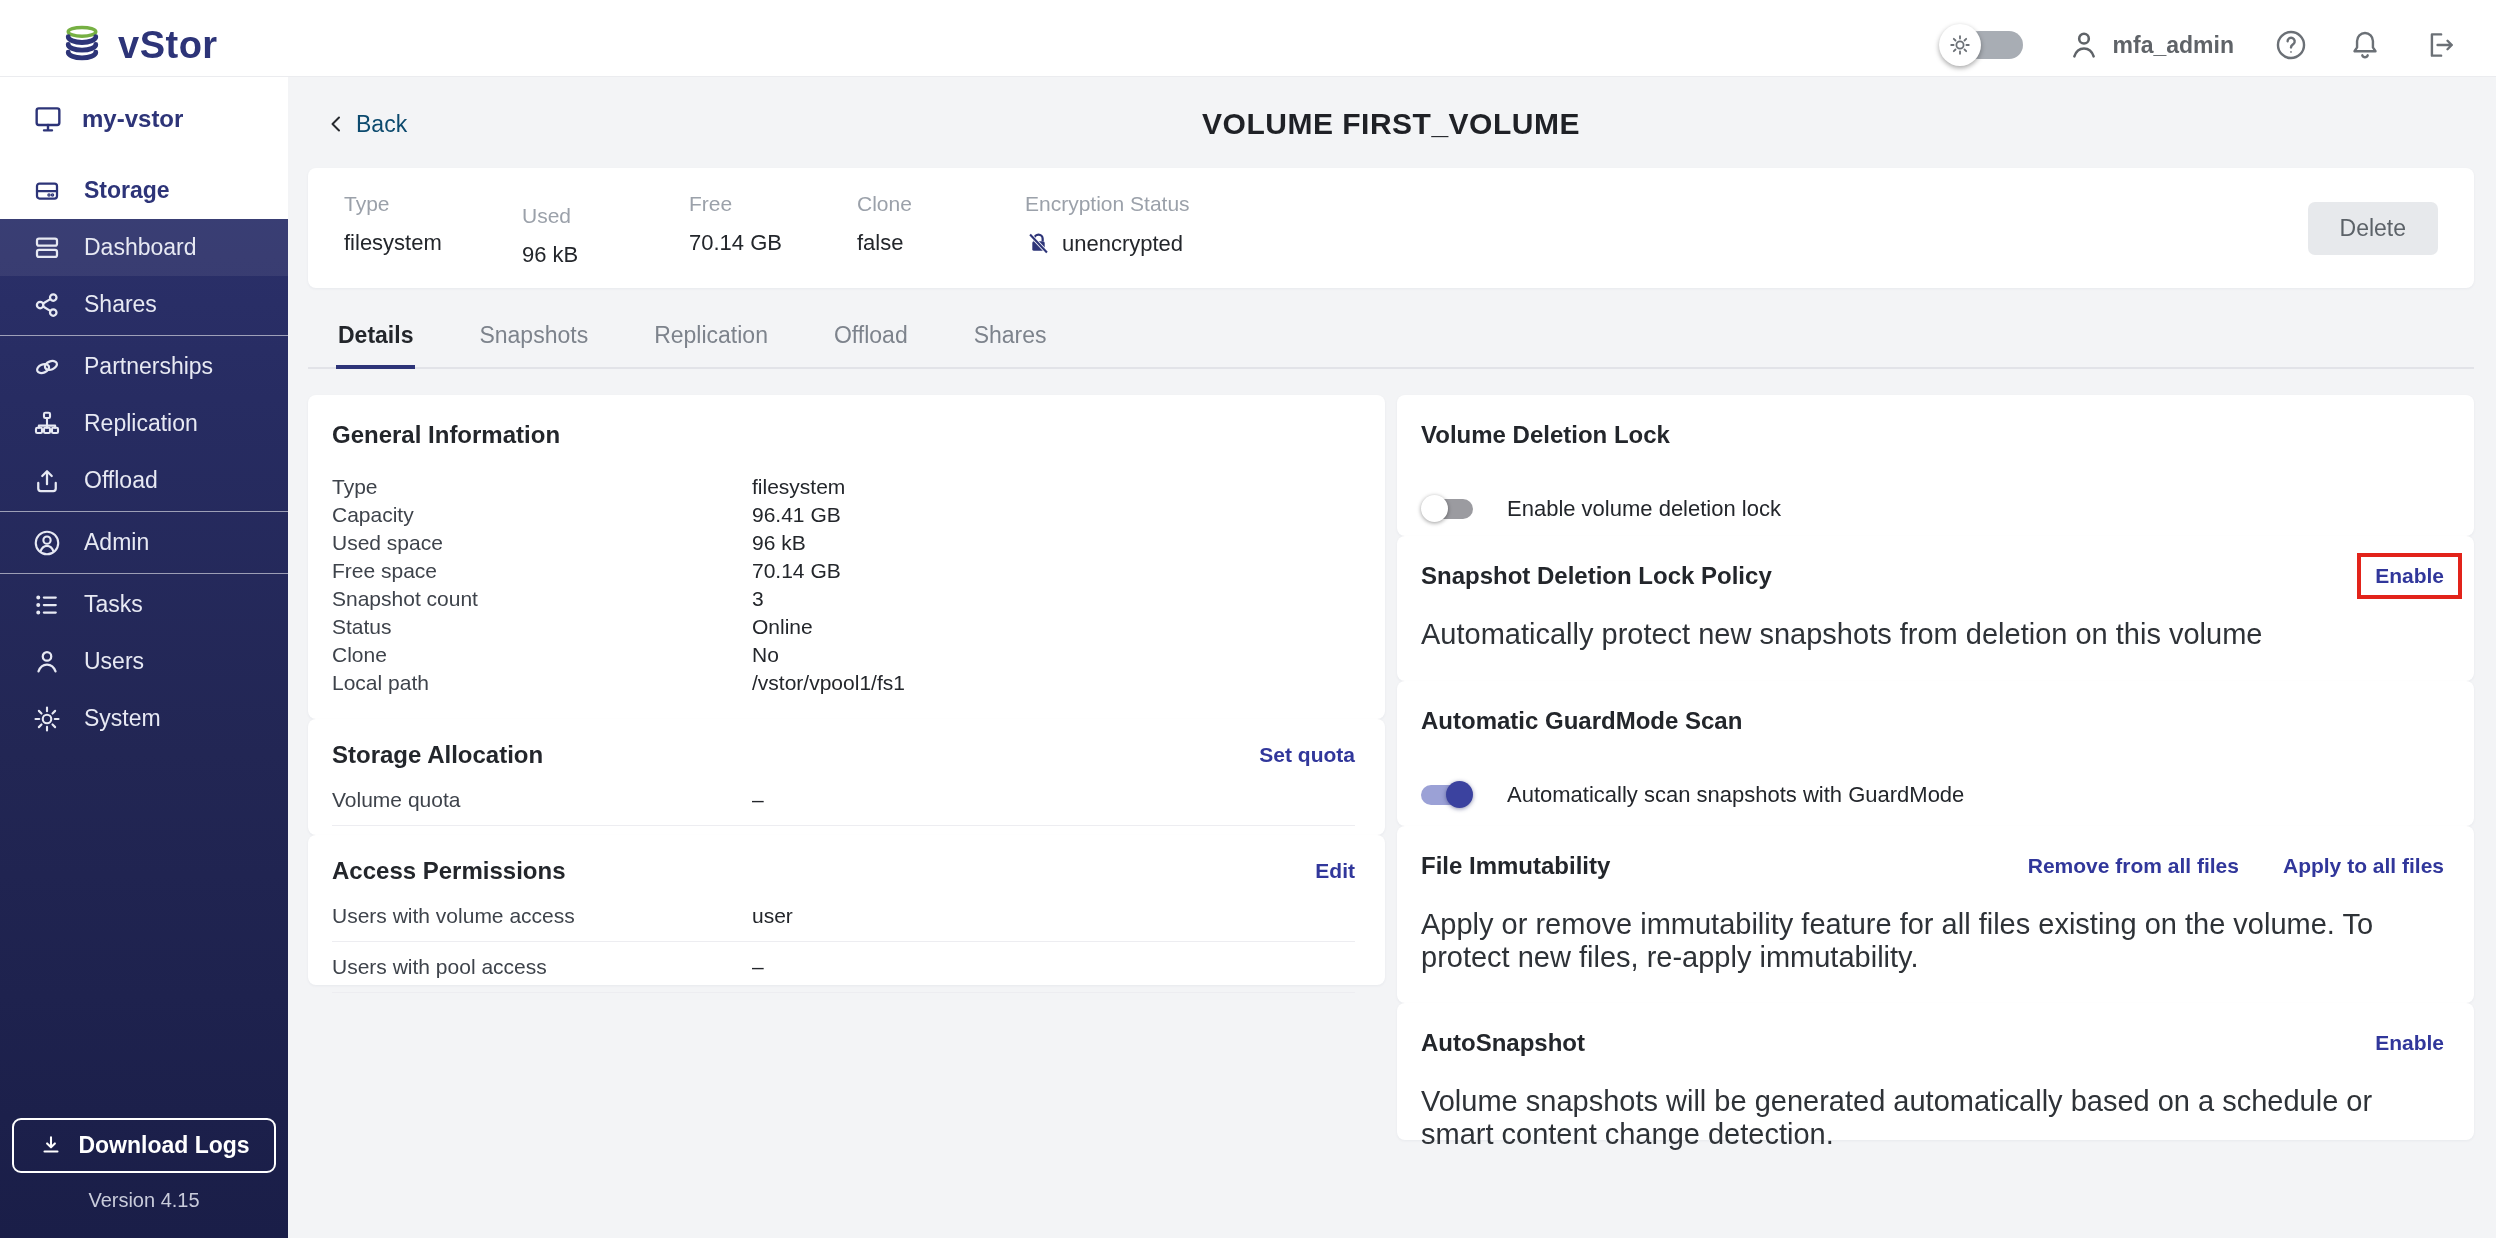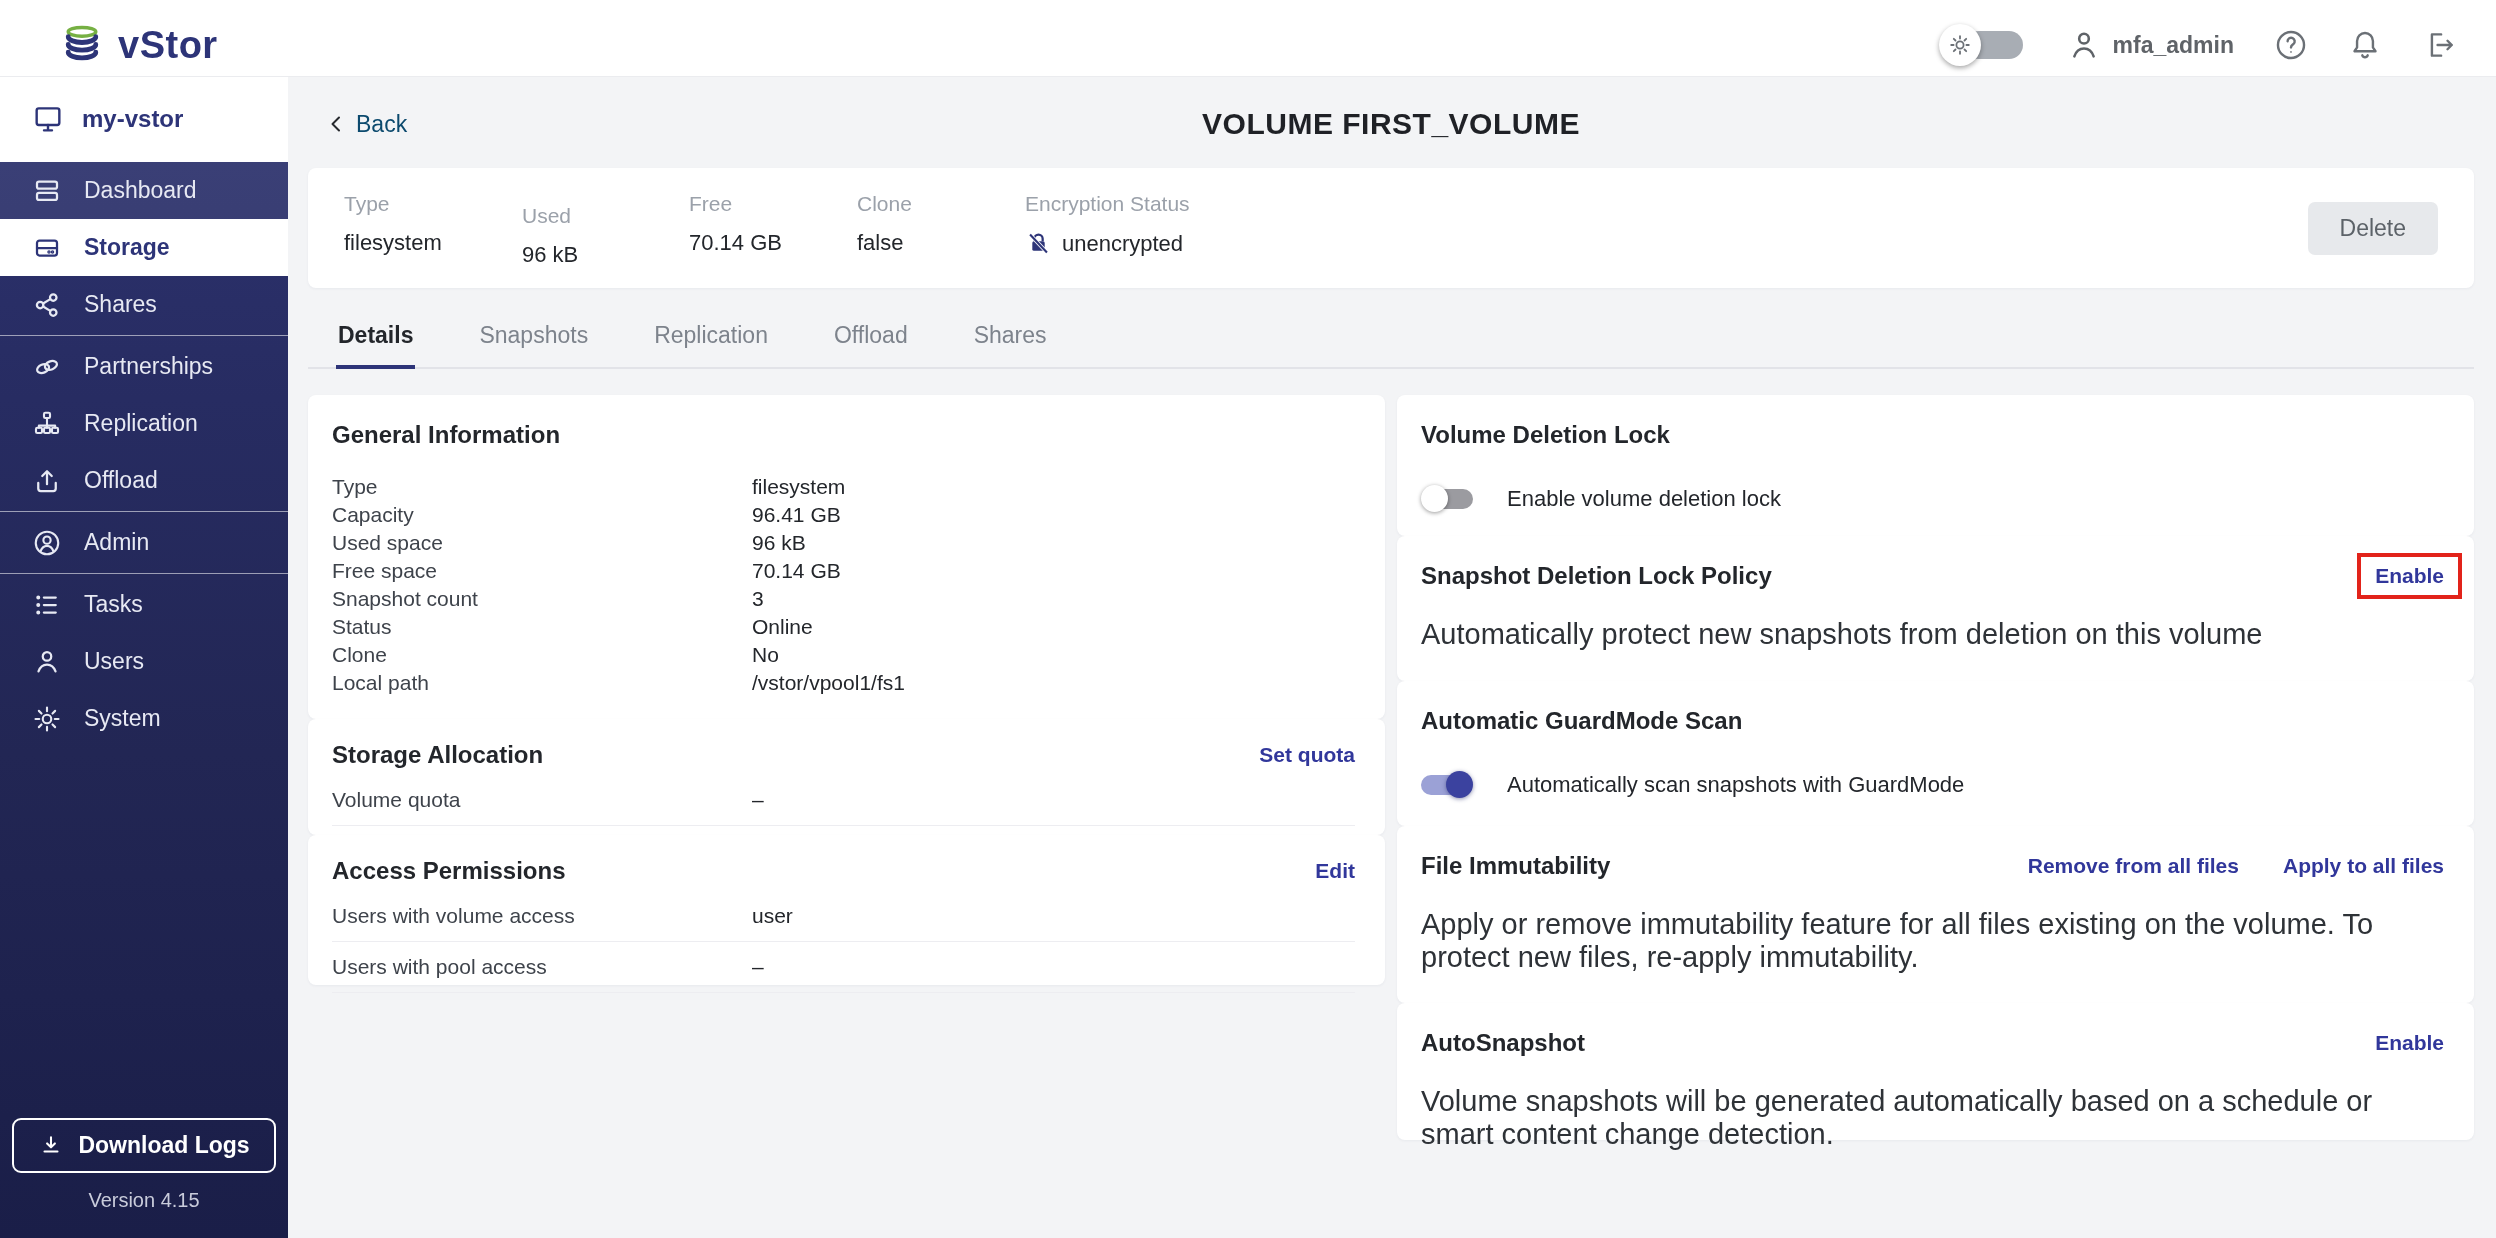--- a/index.html
+++ b/index.html
@@ -76,21 +76,21 @@
   .card-title { font-size:24px; font-weight:bold; color:#23262b; }
   .card-link { font-size:21px; font-weight:bold; color:#31379b; cursor:pointer; white-space:nowrap; }
   .links-group { display:flex; gap:44px; align-items:center; }
 
   .kv-rows { margin-top:24px; }
   .kv-row { display:flex; font-size:21px; line-height:28px; }
   .kv-row .k { width:420px; color:#3e434b; }
   .kv-row .v { color:#23262b; }
   .kv-row.bordered { padding:13px 0; border-bottom:1px solid #ededf1; line-height:24px; }
 
-  .toggle-row { display:flex; align-items:center; gap:34px; margin-top:36px; }
+  .toggle-row { display:flex; align-items:center; gap:34px; margin-top:46px; }
   .toggle { position:relative; width:52px; height:27px; cursor:pointer; flex:0 0 52px; }
   .toggle .track { position:absolute; left:4px; right:0; top:4px; height:20px; border-radius:10px; background:#9b9ba0; }
   .toggle .knob { position:absolute; top:0; left:0; width:27px; height:27px; border-radius:50%; background:#fff;
                   box-shadow:0 1px 4px rgba(0,0,0,.4); }
   .toggle.on .track { background:#9ba1d6; right:4px; left:0; }
   .toggle.on .knob { left:auto; right:0; background:#3b429f; box-shadow:0 1px 4px rgba(30,35,100,.5); }
   .toggle-label { font-size:22px; color:#23262b; }
 
   .card-desc { margin-top:28px; font-size:29px; color:#2e3237; }
   .muted-line { margin-top:30px; font-size:21px; color:#a9adb4; }
@@ -156,36 +156,36 @@
     <div class="sidebar">
       <div class="host-row">
         <svg viewBox="0 0 24 24" fill="none" stroke="#2d3478" stroke-width="1.8" stroke-linecap="round">
           <rect x="3.5" y="4" width="17" height="12.5" rx="1.6"></rect>
           <path d="M9 20.5h6M12 16.5v4"></path>
         </svg>
         <span>my-vstor</span>
       </div>
       <div class="nav">
 
-        <div class="nav-item first">
-          <svg viewBox="0 0 24 24" fill="none" stroke="currentColor" stroke-width="1.8" stroke-linecap="round">
-            <rect x="4" y="4.5" width="16" height="5.6" rx="1.6"></rect>
-            <rect x="4" y="13.5" width="16" height="5.6" rx="1.6"></rect>
-          </svg>
-          <span>Dashboard</span>
-        </div>
-
         <div class="nav-item active">
           <svg viewBox="0 0 24 24" fill="none" stroke="currentColor" stroke-width="1.8" stroke-linecap="round">
             <rect x="4" y="6" width="16" height="12" rx="2"></rect>
             <path d="M4 12h16"></path>
             <circle cx="16.4" cy="15.2" r="0.5" fill="currentColor"></circle>
             <circle cx="13.6" cy="15.2" r="0.5" fill="currentColor"></circle>
           </svg>
           <span>Storage</span>
+        </div>
+
+        <div class="nav-item first">
+          <svg viewBox="0 0 24 24" fill="none" stroke="currentColor" stroke-width="1.8" stroke-linecap="round">
+            <rect x="4" y="4.5" width="16" height="5.6" rx="1.6"></rect>
+            <rect x="4" y="13.5" width="16" height="5.6" rx="1.6"></rect>
+          </svg>
+          <span>Dashboard</span>
         </div>
 
         <div class="nav-item">
           <svg viewBox="0 0 24 24" fill="none" stroke="currentColor" stroke-width="1.8" stroke-linecap="round">
             <circle cx="6.5" cy="12" r="2.6"></circle>
               <circle cx="17" cy="6" r="2.6"></circle>
               <circle cx="17" cy="18" r="2.6"></circle>
             <path d="M8.9 10.8 14.6 7.3M8.9 13.2l5.7 3.5"></path>
           </svg>
           <span>Shares</span>

